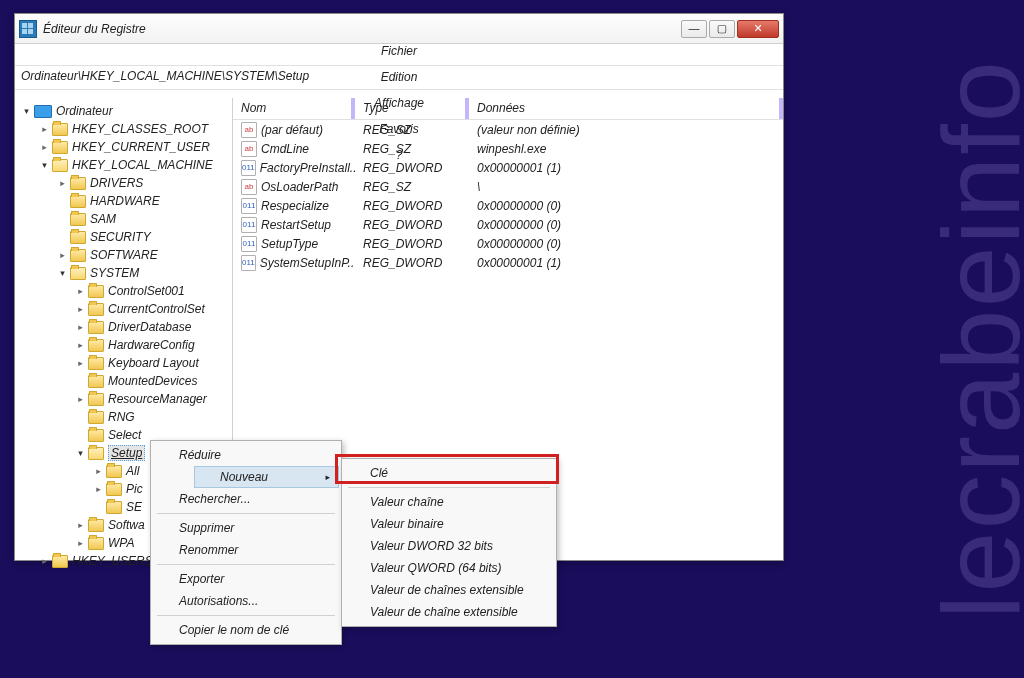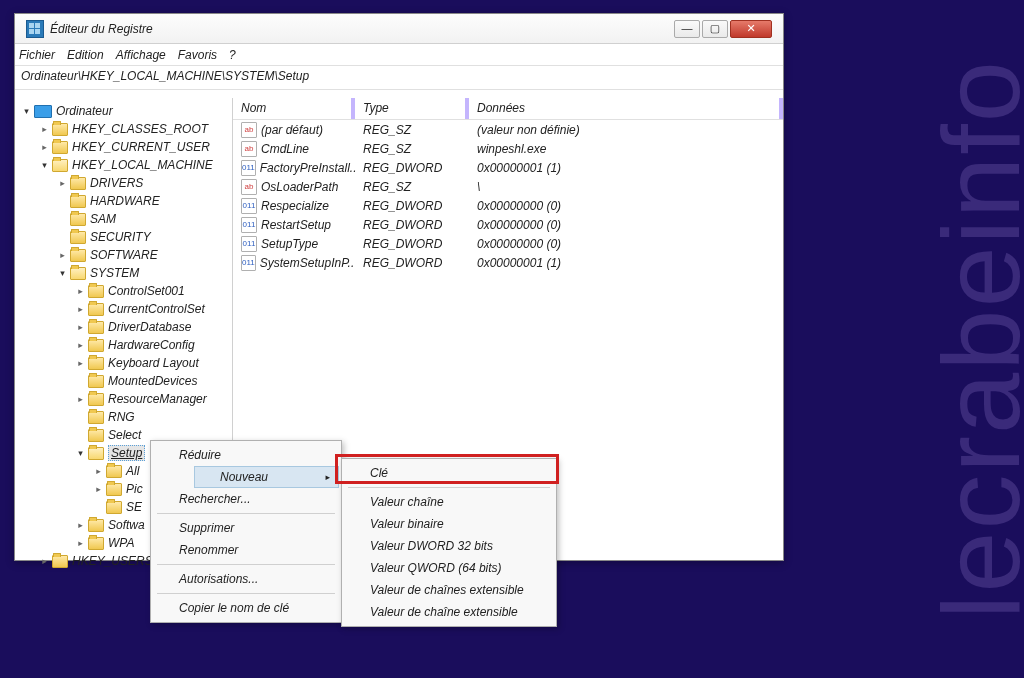--- a/index.html
+++ b/index.html
@@ -3,28 +3,28 @@
 <meta charset="utf-8">
 <style>
 * { box-sizing: border-box; margin: 0; padding: 0; }
 body { background: #1a0d5c; font-family: "Segoe UI", Tahoma, sans-serif; font-size: 12px; font-style: italic; color: #222; width: 1024px; height: 678px; position: relative; overflow: hidden; }
 
 .watermark { position: absolute; right: -20px; top: 0; height: 678px; display: flex; align-items: center; justify-content: center; z-index: 0; }
 .watermark span { color: #3a2a7a; font-size: 110px; font-weight: 300; font-style: normal; writing-mode: vertical-rl; transform: rotate(180deg); letter-spacing: 2px; white-space: nowrap; }
 
 .window { position: absolute; left: 14px; top: 13px; width: 770px; height: 548px; background: #fff; border: 1px solid #888; box-shadow: 0 2px 8px rgba(0,0,0,.3); z-index: 1; }
 
-.titlebar { height: 30px; background: linear-gradient(#fdfdfd,#f2f2f2); display: flex; align-items: center; padding: 0 11px; border-bottom: 1px solid #d0d0d0; }
+.titlebar { height: 30px; background: linear-gradient(#fdfdfd,#f2f2f2); display: flex; align-items: center; padding: 0 4px; border-bottom: 1px solid #d0d0d0; }
 .app-icon { width: 18px; height: 18px; margin-right: 6px; display: flex; flex-wrap: wrap; gap: 1px; padding: 2px; background: #2a7ab8; border: 1px solid #1a5a90; }
 .app-icon i { width: 5px; height: 5px; background: #a8d4f0; display: block; }
 .titlebar .title { flex: 1; font-style: italic; }
 .win-btn { width: 26px; height: 18px; border: 1px solid #aaa; background: linear-gradient(#fafafa,#eaeaea); margin-left: 2px; display: flex; align-items: center; justify-content: center; font-style: normal; font-size: 11px; line-height: 1; border-radius: 2px; }
 .win-btn.close { background: linear-gradient(#e67a6a,#c0392b); border-color: #a03020; color: #fff; width: 42px; }
 
-.menubar { height: 22px; display: flex; align-items: center; padding: 0 4px; gap: 12px; border-bottom: 1px solid #e0e0e0; }
+.menubar { height: 22px; display: flex; align-items: center; padding: 0 4px; gap: 12px; border-bottom: 1px solid #e0e0e0; flex-direction: column; }
 .menubar span { font-style: italic; }
 
 .addrbar { height: 24px; border-bottom: 1px solid #e0e0e0; padding: 3px 6px; font-style: italic; }
 
 .content { display: flex; height: calc(100% - 76px); margin-top: 8px; }
 
 .tree { width: 218px; border-right: 1px solid #d0d0d0; overflow: hidden; padding: 4px 0; position: relative; }
 .tree-item { display: flex; align-items: center; height: 18px; white-space: nowrap; }
 .tree-item .ind { display: inline-block; }
 .exp { width: 11px; height: 11px; margin-right: 2px; display: inline-flex; align-items: center; justify-content: center; font-style: normal; font-size: 9px; color: #666; }
@@ -324,20 +324,21 @@
 </div>
 
 <div class="ctx ctx1">
   <div class="ctx-item">Réduire</div>
   <div class="ctx-item hi"><span>Nouveau</span><span class="arrow">▸</span></div>
   <div class="ctx-item">Rechercher...</div>
   <div class="ctx-sep"></div>
   <div class="ctx-item">Supprimer</div>
   <div class="ctx-item">Renommer</div>
   <div class="ctx-sep"></div>
+  <div class="ctx-item">Exporter</div>
   <div class="ctx-item">Autorisations...</div>
   <div class="ctx-sep"></div>
   <div class="ctx-item">Copier le nom de clé</div>
 </div>
 
 <div class="ctx ctx2">
   <div class="ctx-item">Clé</div>
   <div class="ctx-sep"></div>
   <div class="ctx-item">Valeur chaîne</div>
   <div class="ctx-item">Valeur binaire</div>

